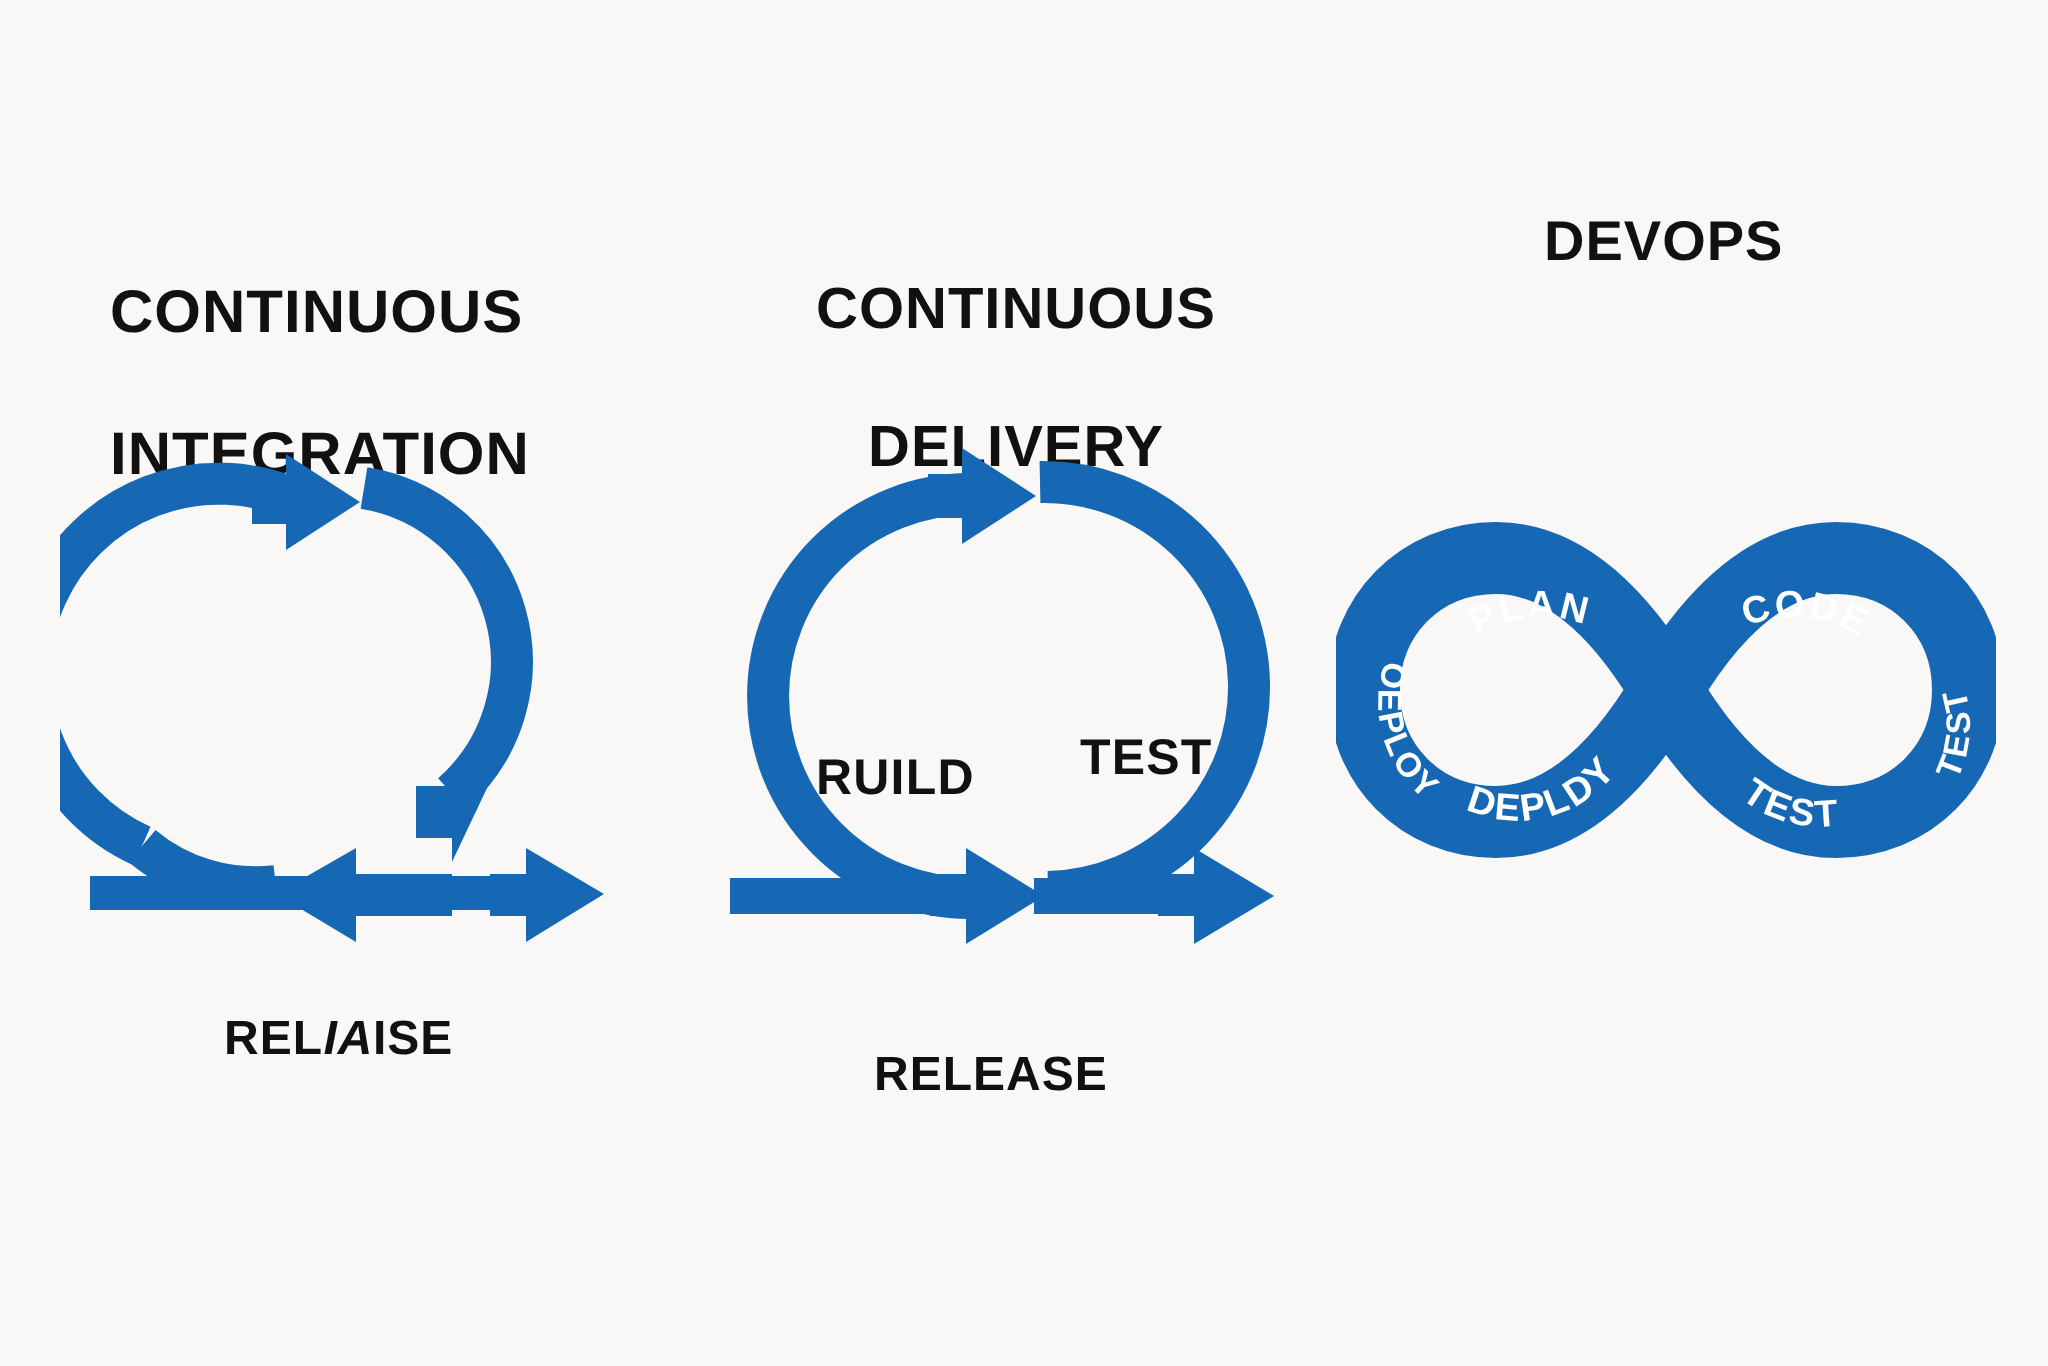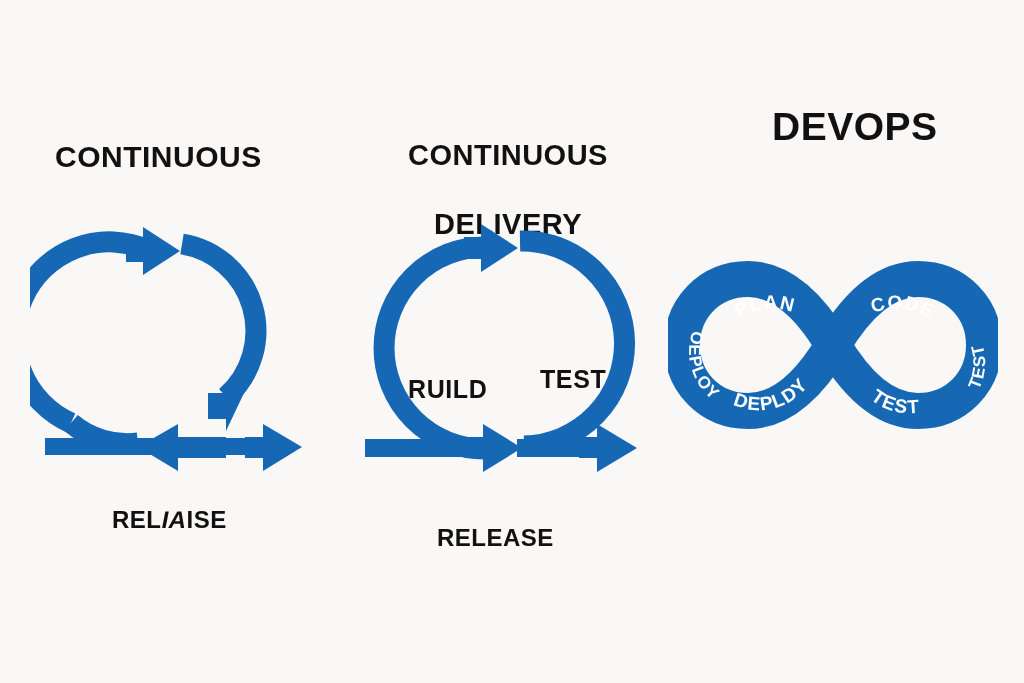--- a/index.html
+++ b/index.html
@@ -51,21 +51,21 @@
   #title-cd {
     left: 398px;
     top: 104px;
     font-size: 29px;
     text-align: center;
     width: 220px;
   }
   #title-devops {
     left: 772px;
     top: 104px;
-    font-size: 39px;
+    font-size: 28px;
     text-align: left;
   }
 
   
   .diagram-svg {
     position: absolute;
     display: block;
   }
   #svg-ci     { left: 30px;  top: 215px; }
   #svg-cd     { left: 365px; top: 215px; }
@@ -107,20 +107,21 @@
 </style>
 </head>
 <body>
 
 <div class="canvas">
 
   <div class="panel" id="panel-ci"></div>
 
   <div class="title" id="title-ci">
     <div>CONTINUOUS</div>
+    <div>INTEGRATION</div>
   </div>
 
   <svg class="diagram-svg" id="svg-ci" width="300" height="270" viewBox="0 0 300 270">
 
     <g>
       <path d="M 41 208
                A 88 88 0 0 1 118 35" fill="none" stroke="#1668b5" stroke-width="21" stroke-linecap="butt"></path>
 
       <polygon points="113,12 150,36 113,60 113,47 96,47 96,25 113,25" fill="#1668b5"></polygon>
 

